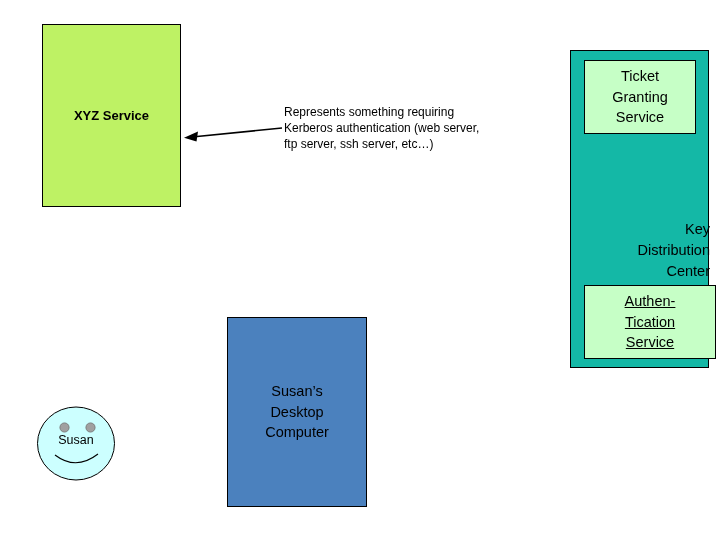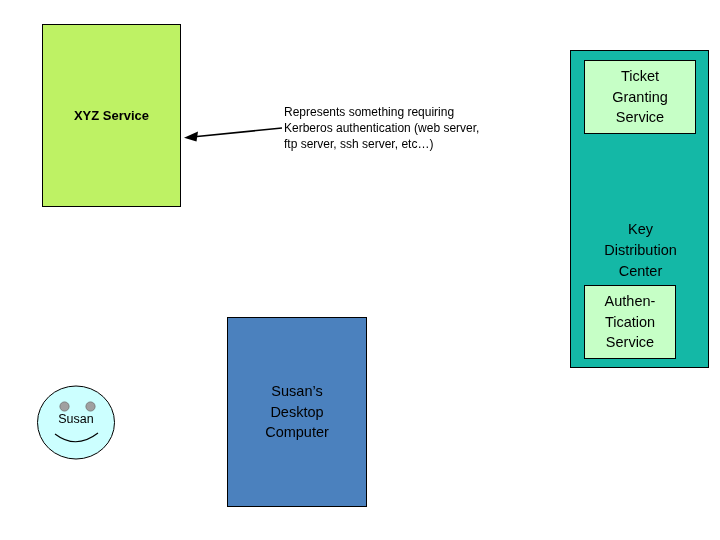--- a/index.html
+++ b/index.html
@@ -76,21 +76,21 @@
     height: 318px;
     background: #14b8a6;
     border: 1px solid #000000;
     display: block;
   }
   #kdc-label {
     position: absolute;
     left: 0;
     top: 168px;
     width: 139px;
-    text-align: center;
+    text-align: right;
     font-size: 14.5px;
     line-height: 1.45;
     white-space: pre-line;
   }
 
   
   .kdc-inner {
     position: absolute;
     box-sizing: border-box;
     background: #c6ffc6;
@@ -105,42 +105,43 @@
   }
   #tgs {
     left: 13px;
     top: 9px;
     width: 112px;
     height: 74px;
   }
   #auth-service {
     left: 13px;
     top: 234px;
-    width: 92px;
+    width: 132px;
     height: 74px;
+    text-decoration: underline;
   }
 
   
   #desktop-computer {
     left: 227px;
     top: 317px;
     width: 140px;
     height: 190px;
     background: #4b81be;
     border: 1px solid #000000;
     font-size: 14.5px;
     line-height: 1.42;
     white-space: pre-line;
   }
 
   
   #susan-face {
     position: absolute;
     left: 36px;
-    top: 385px;
+    top: 406px;
     width: 80px;
     height: 75px;
   }
   #susan-face-svg {
     position: absolute;
     left: 0;
     top: 0;
     width: 80px;
     height: 75px;
   }

